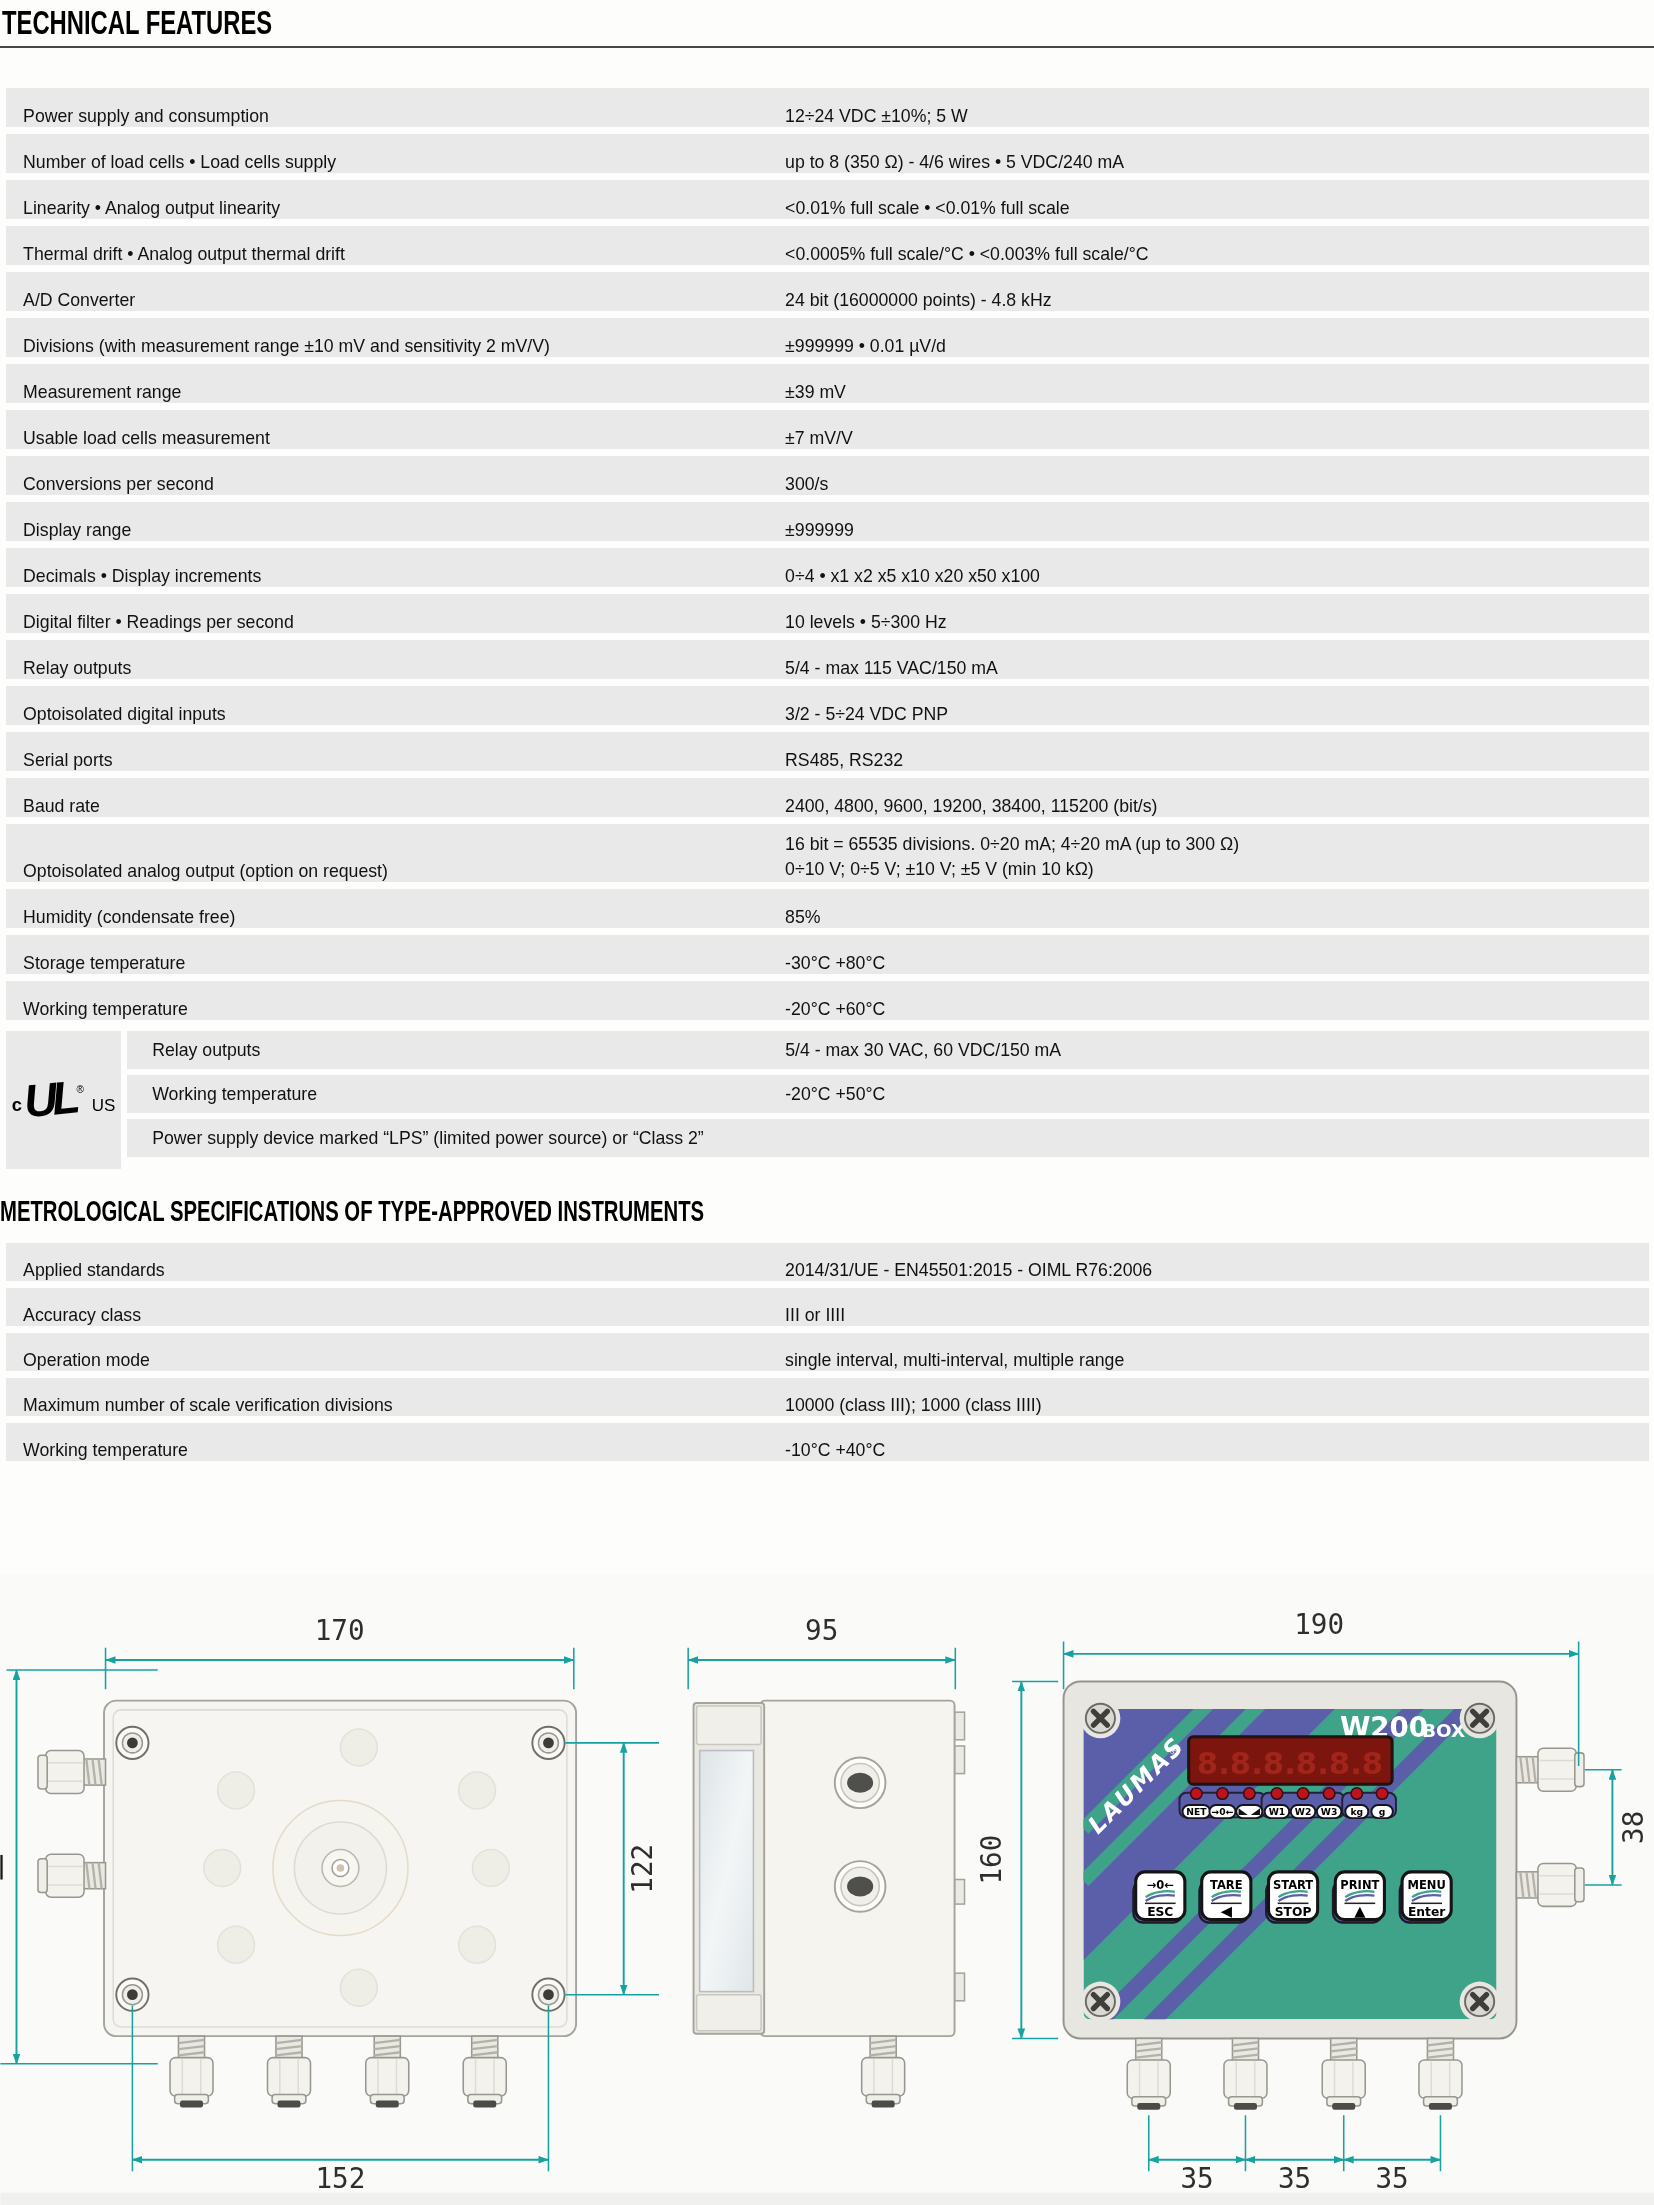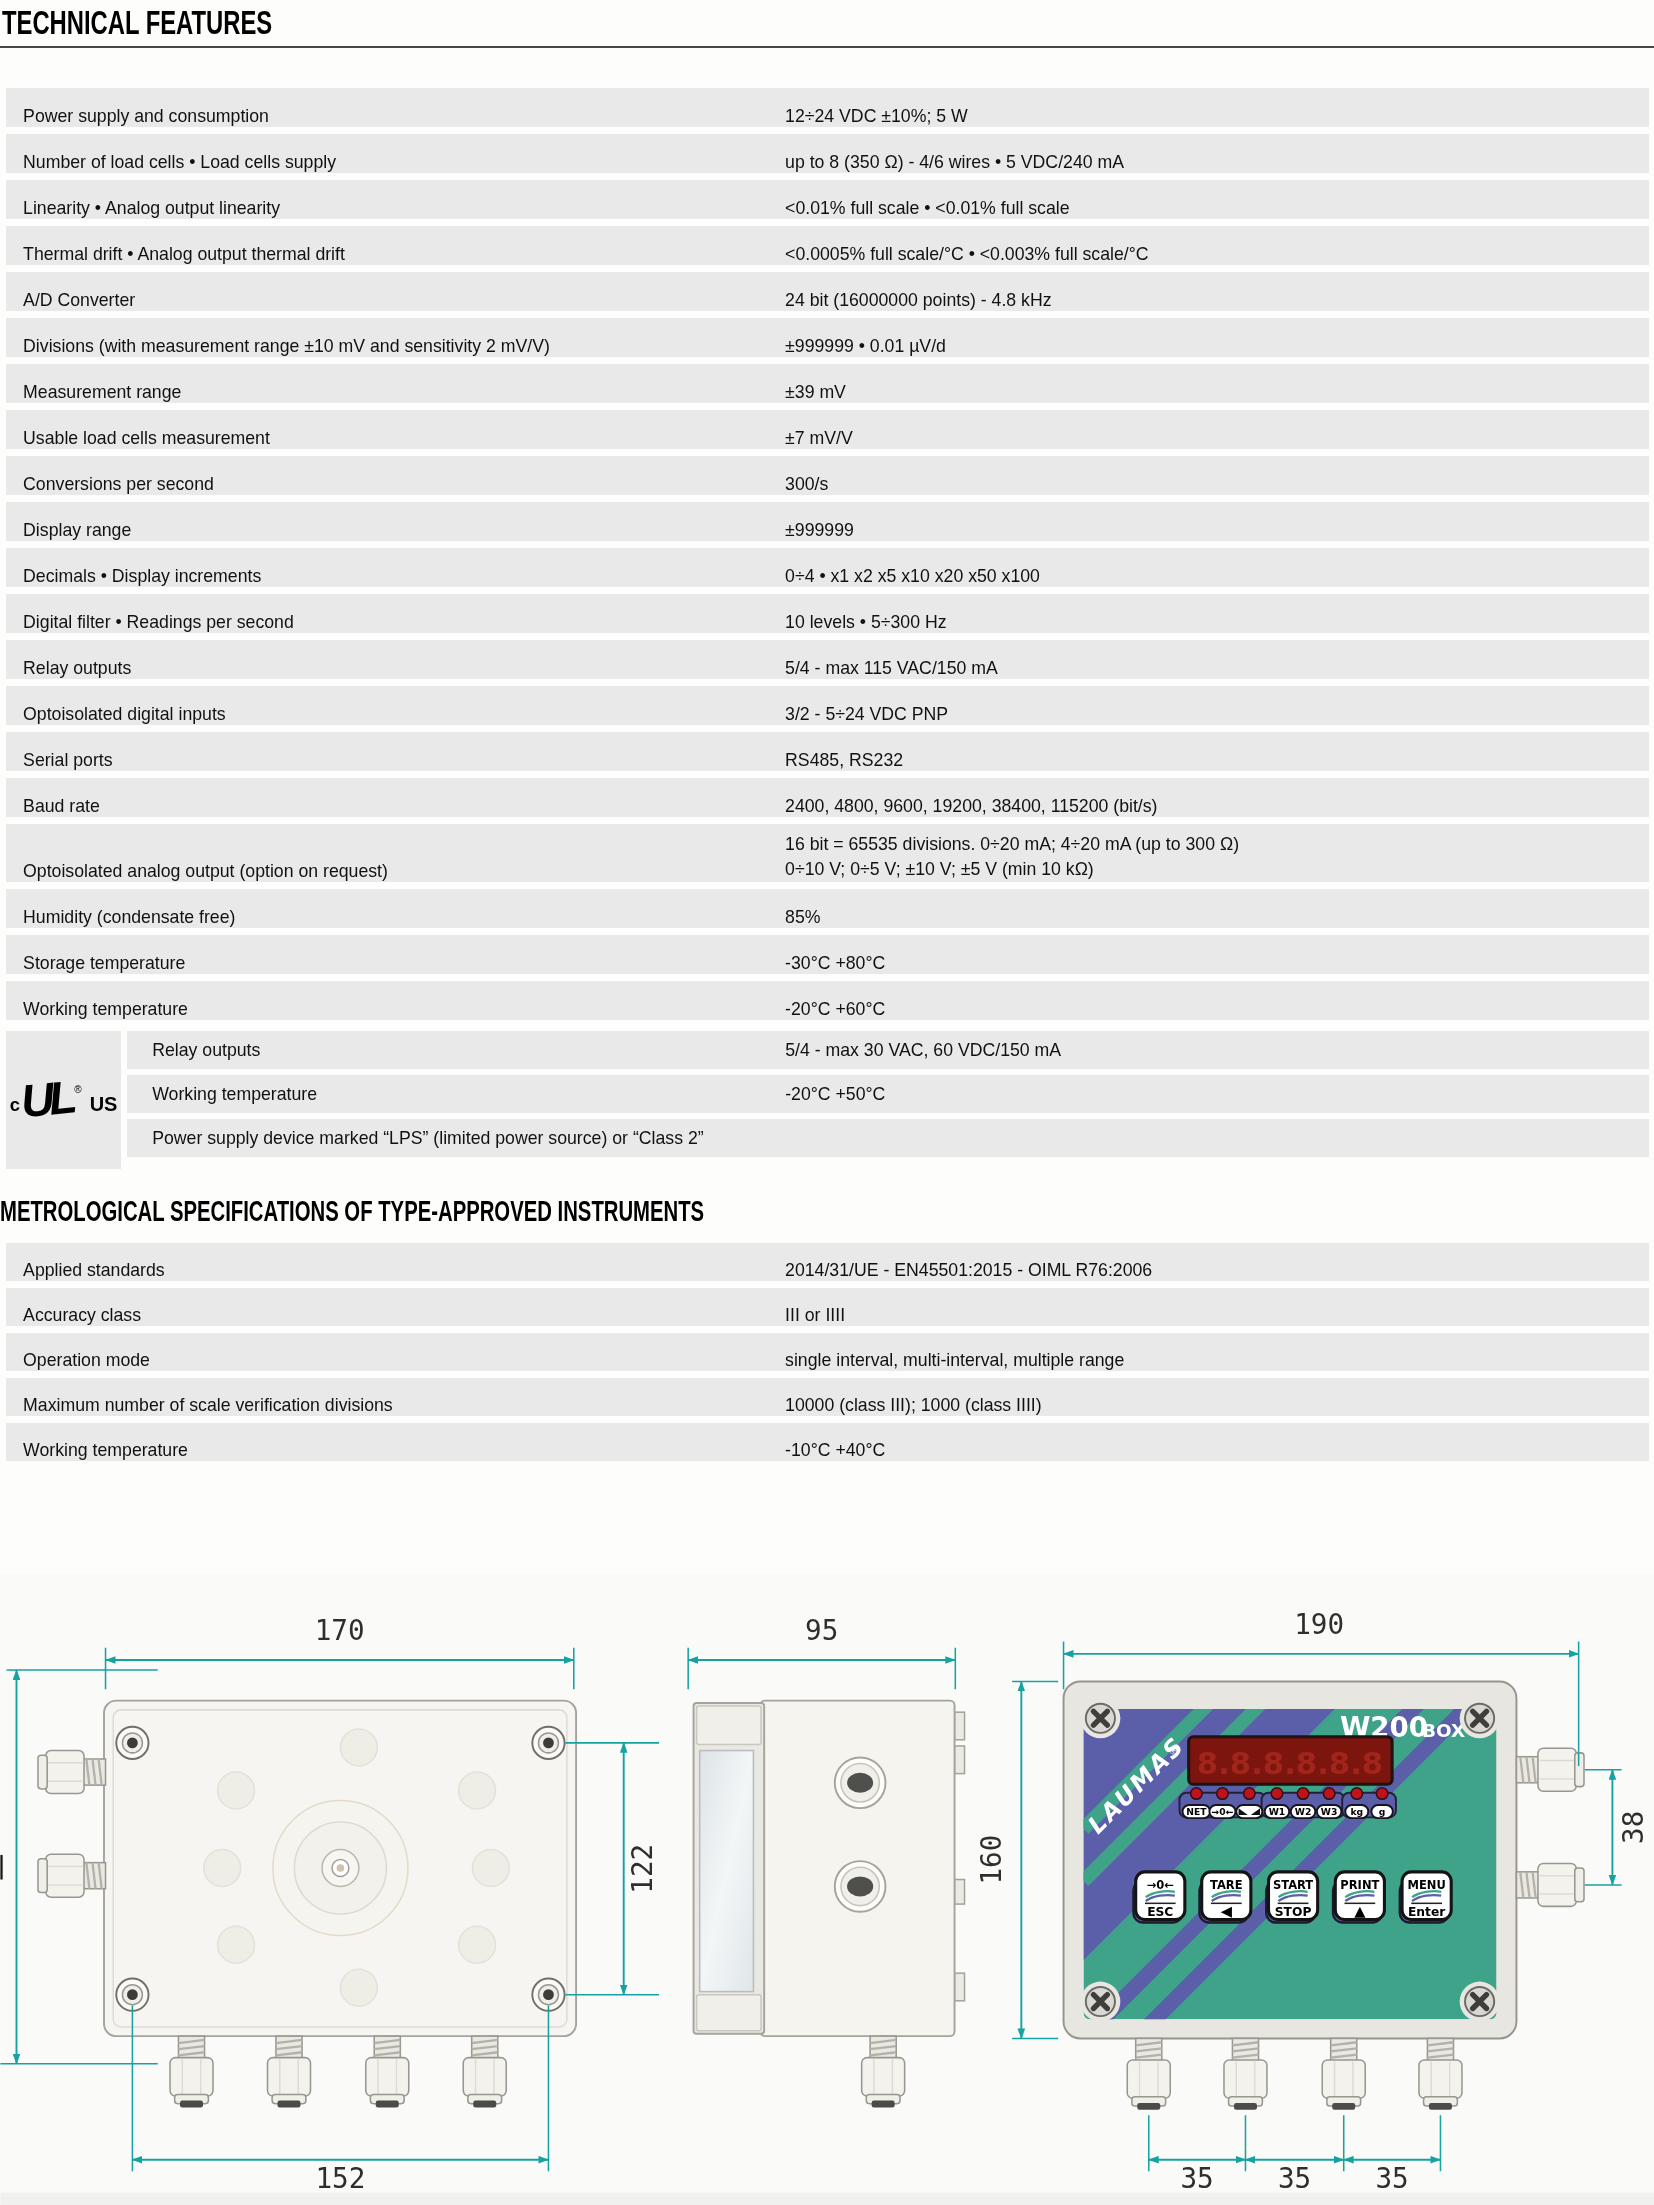--- a/index.html
+++ b/index.html
@@ -25,21 +25,21 @@
   .ulblock{position:absolute;top:1031px;left:6.1px;width:1643px;display:flex}
   .ulcell{width:115px;flex:none;background:#e9e9e9;display:flex;align-items:center;justify-content:center}
   .ulrows{flex:1;margin-left:6.1px}
   .ulrow{display:flex;align-items:center;height:38px;margin-bottom:6.1px;background:#e9e9e9;padding-left:25px;box-sizing:border-box}
   .ulrow:last-child{margin-bottom:12px}
   .ulrow .lbl{width:633px}
   .ullogo{display:flex;align-items:flex-end;color:#000;user-select:none}
   .ulc{font-size:18.4px;font-weight:700;margin-bottom:2.3px}
   .ulm{font-size:46px;font-weight:700;font-style:italic;letter-spacing:-5.4px;line-height:.78;margin:0 2.3px 0 1.5px;transform:rotate(-6deg)}
   .ulr{font-size:10px;margin-bottom:23px}
-  .ulus{font-size:20px;font-weight:700;margin-bottom:2.3px;margin-left:8px}
+  .ulus{font-size:17px;font-weight:400;margin-bottom:2.3px;margin-left:8px}
   .h2{
     position:absolute;top:1195px;left:0px;font-size:29px;font-weight:700;
     transform:scaleX(.70);transform-origin:left top;white-space:nowrap;color:#000;
   }
   #draw{position:absolute;top:1574px;left:0}
   svg text{font-family:"DejaVu Sans","Liberation Sans",sans-serif}
   .dimtxt{font-family:"DejaVu Sans Mono","Liberation Mono",monospace;font-size:36px;fill:#2e2e2e}
   .dim{stroke:#17a2a2;stroke-width:2.5;fill:none}
   .ext{stroke:#17a2a2;stroke-width:2;fill:none}
   .ktop{font-size:15px;font-weight:700;fill:#000}

